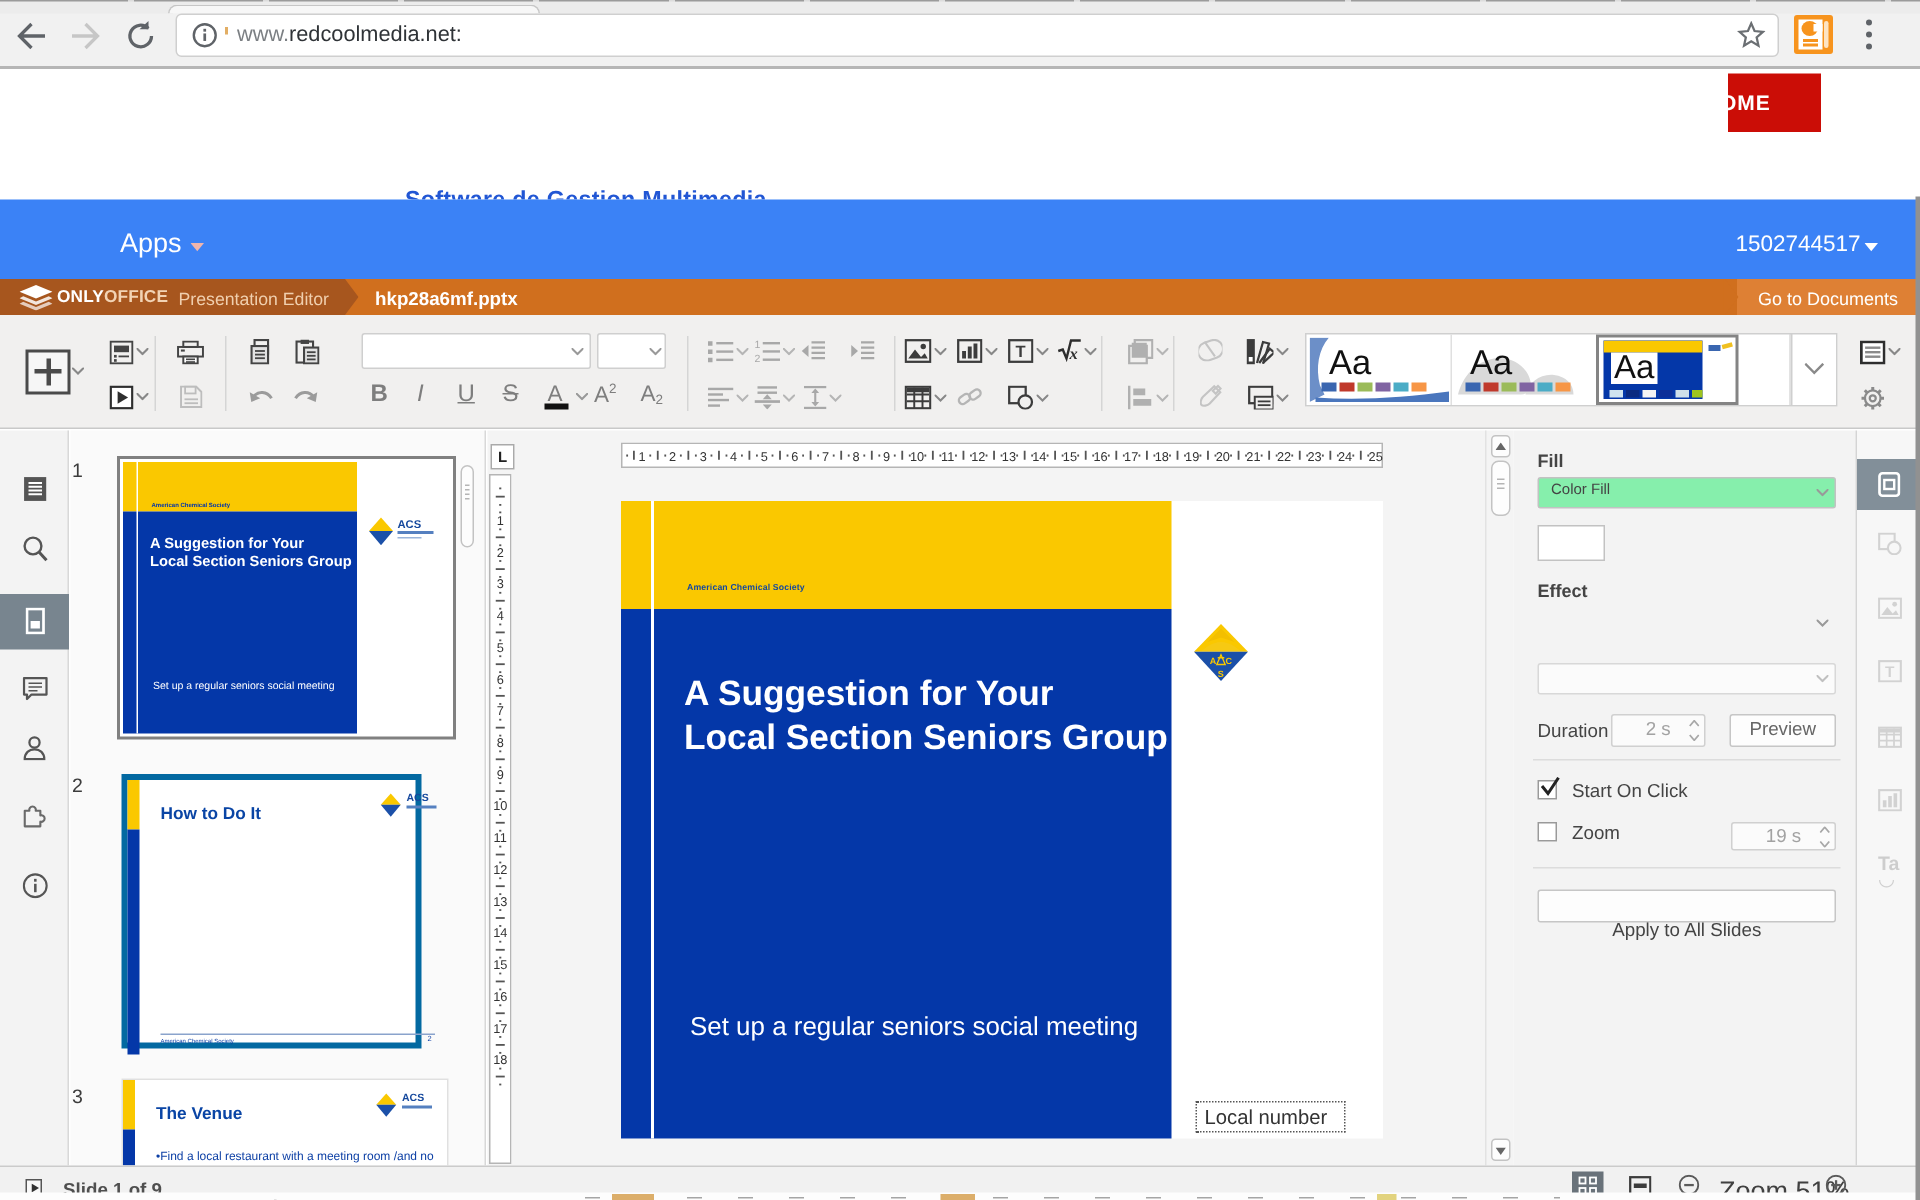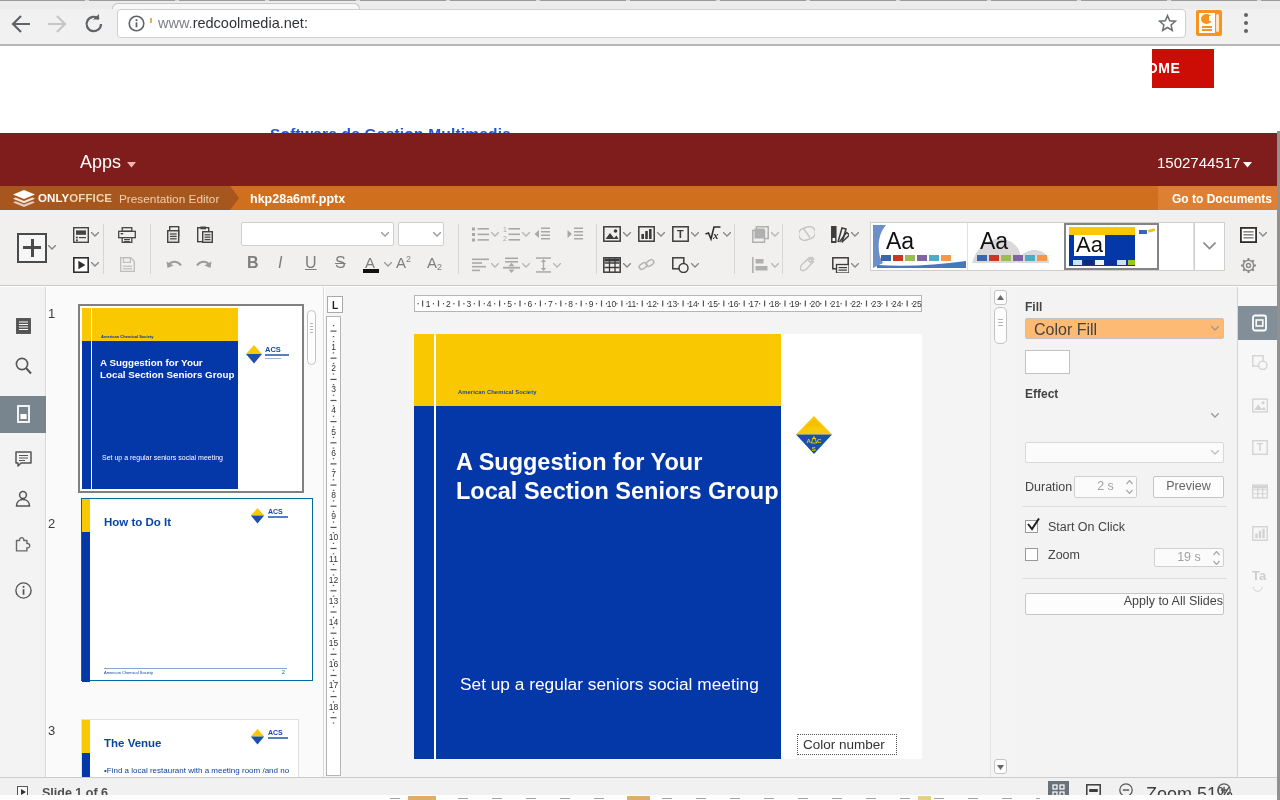--- a/index.html
+++ b/index.html
@@ -46,21 +46,21 @@
   <div class="ab" style="left:1244px;top:29px;width:4px;height:4px;background:#5f6368;border-radius:50%"></div>
   <div class="ab" style="left:0;top:44px;width:1280px;height:2px;background:#b6b6b6"></div>
 </div>
 
 <div class="ab" style="left:0;top:46px;width:1280px;height:87px;background:#fff;overflow:hidden">
   <div class="ab" style="left:1152px;top:3px;width:62px;height:39px;background:#cb0d06"></div>
   <div class="ab" style="left:1136px;top:14px;font-size:14px;font-weight:bold;color:#fff;letter-spacing:0.6px">HOME</div>
   <div class="ab" style="left:270px;top:79px;font-size:15.5px;font-weight:bold;color:#2156d4;letter-spacing:0.2px">Software de Gestion Multimedia</div>
 </div>
 
-<div class="ab" style="left:0;top:133px;width:1280px;height:53px;background:#7f1d1d">
+<div class="ab" style="left:0;top:133px;width:1280px;height:53px;background:#3b82f6">
   <div class="ab" style="left:80px;top:19px;font-size:18px;color:#fff">Apps</div>
   <svg class="ab" style="left:127px;top:29px" width="9" height="5.5" viewBox="0 0 10 6">
       <path d="M0 0h10L5 6z" fill="#f0b5ad"></path>
     </svg>
   <div class="ab" style="left:1157px;top:21px;font-size:15px;color:#fff">1502744517</div>
   <svg class="ab" style="left:1243px;top:29px" width="9" height="5.5" viewBox="0 0 10 6">
       <path d="M0 0h10L5 6z" fill="#fff"></path>
     </svg>
 </div>
 
@@ -74,21 +74,21 @@
       <path d="M0 0h1l9 12-9 12H0z" fill="#d06f1e"></path>
     </svg>
   <svg class="ab" style="left:13px;top:4px" width="22" height="17" viewBox="0 0 22 17">
     <path d="M11 0L22 4.5 11 9 0 4.5z" fill="#fff"></path>
     <path d="M2.5 7.5L0 8.8l11 4.5 11-4.5-2.5-1.3L11 11z" fill="#fff" opacity="0.85"></path>
     <path d="M2.5 11.2L0 12.5l11 4.5 11-4.5-2.5-1.3L11 14.6z" fill="#fff" opacity="0.7"></path>
   </svg>
   <div class="ab" style="left:38px;top:6px;font-size:11.5px;font-weight:bold;color:#fff;letter-spacing:0.1px">ONLY<span style="color:#f2d3b4">OFFICE</span></div>
   <div class="ab" style="left:119px;top:6px;font-size:11.8px;color:#f0cfae">Presentation Editor</div>
   <div class="ab" style="left:250px;top:6px;font-size:12.5px;font-weight:bold;color:#fff">hkp28a6mf.pptx</div>
-  <div class="ab" style="left:1172px;top:6px;font-size:12px;font-weight:bold;color:#fff">Go to Documents</div>
+  <div class="ab" style="left:1172px;top:6px;font-size:12px;font-weight:normal;color:#fff">Go to Documents</div>
 </div>
 
 <div class="ab" style="left:0;top:210px;width:1280px;height:76px;background:#f1f0ef;border-bottom:1px solid #c9c9c9">
 
   <div class="ab" style="left:17px;top:23px;width:30px;height:30px;border:2px solid #4a4a4a;background:#f6f6f6"></div>
   <div class="ab" style="left:23px;top:36px;width:18px;height:3px;background:#4a4a4a"></div>
   <div class="ab" style="left:30.5px;top:28.5px;width:3px;height:18px;background:#4a4a4a"></div>
   <svg class="ab" style="left:48px;top:35px" width="8" height="5" viewBox="0 0 8 5">
       <path d="M0 0l4 4 4-4" stroke="#888" stroke-width="1.4" fill="none"></path>
     </svg>
@@ -490,21 +490,21 @@
       <svg class="ab" style="left:163px;top:36px" width="18" height="20" viewBox="0 0 18 20">
           <path d="M9 1L17 10H1z" fill="#fac800"></path>
           <path d="M1 10h16L9 19.5z" fill="#1b50a8"></path>
         </svg>
       <div class="ab" style="left:183px;top:37px;font-size:7.5px;font-weight:bold;color:#15489d">ACS</div>
       <div class="ab" style="left:183px;top:46px;width:24px;height:1.8px;background:#5580c0"></div>
       <div class="ab" style="left:183px;top:49.5px;width:16px;height:1.2px;background:#9ab4da"></div>
     </div>
   </div>
 
-  <div class="ab" style="left:34px;top:211px;width:232px;height:183px;background:#fff;border:1px solid #0369a1">
+  <div class="ab" style="left:34px;top:229px;width:200px;height:183px;background:#fff;border:4px solid #0369a1">
     <div class="ab" style="left:0;top:0;width:8px;height:33px;background:#fac800"></div>
     <div class="ab" style="left:0;top:33px;width:8px;height:150px;background:#0437a8"></div>
     <div class="ab" style="left:22px;top:17px;font-size:11.5px;font-weight:bold;color:#0a45a5">How to Do It</div>
     <svg class="ab" style="left:168px;top:8px" width="15" height="17" viewBox="0 0 18 20">
         <path d="M9 1L17 10H1z" fill="#fac800"></path>
         <path d="M1 10h16L9 19.5z" fill="#1b50a8"></path>
       </svg>
     <div class="ab" style="left:186px;top:9px;font-size:7px;font-weight:bold;color:#15489d">ACS</div>
     <div class="ab" style="left:186px;top:17px;width:20px;height:1.5px;background:#5580c0"></div>
     <div class="ab" style="left:22px;top:169px;width:183px;height:1px;background:#8aa3cc"></div>
@@ -727,42 +727,42 @@
     <path d="M19 1L37 19.5H1z" fill="#fac800"></path>
     <path d="M1 19.5h36L19 39z" fill="#1b50a8"></path>
     <path d="M15 8l4-4 4 4 5 5-9-3-9 3z" fill="#f0ba00" opacity="0.7"></path>
     <path d="M10 16c6-4 12-4 18 0l4 3H6z" fill="#f5c918" opacity="0.8"></path>
     <text x="11.5" y="27.5" font-size="6" font-weight="bold" fill="#fac800" font-family="Liberation Sans">A</text>
     <text x="22" y="27.5" font-size="6" font-weight="bold" fill="#fac800" font-family="Liberation Sans">C</text>
     <text x="16.8" y="36" font-size="6" font-weight="bold" fill="#fac800" font-family="Liberation Sans">S</text>
     <path d="M19 21.5l2.8 6.5h-5.6z" stroke="#fac800" stroke-width="0.9" fill="none"></path>
     <path d="M16.8 23.5h4.4" stroke="#fac800" stroke-width="0.9"></path>
   </svg>
-  <div class="ab" style="left:383px;top:400px;width:100px;height:21px;border:1px dotted #555;font-size:13.5px;color:#333;padding:2px 0 0 5px">Color number</div>
+  <div class="ab" style="left:383px;top:400px;width:100px;height:21px;border:1px dotted #555;font-size:13.5px;color:#333;padding:2px 0 0 5px">Local number</div>
 </div>
 </div>
 
 <div class="ab" style="left:990px;top:287px;width:19px;height:490px;background:#f4f4f4;border-left:1px solid #e2e2e2">
   <div class="ab" style="left:3px;top:3px;width:13px;height:15px;background:#fdfdfd;border:1px solid #c3c3c3;border-radius:3px"></div>
   <svg class="ab" style="left:6px;top:8px" width="7" height="5" viewBox="0 0 7 5">
       <path d="M0 5h7L3.5 0z" fill="#666"></path>
     </svg>
   <div class="ab" style="left:3px;top:20px;width:13px;height:37px;background:#fdfdfd;border:1px solid #c3c3c3;border-radius:5px"></div>
   <div class="ab" style="left:7px;top:32px;width:5px;height:1px;background:#b5b5b5"></div>
   <div class="ab" style="left:7px;top:35px;width:5px;height:1px;background:#b5b5b5"></div>
   <div class="ab" style="left:7px;top:38px;width:5px;height:1px;background:#b5b5b5"></div>
   <div class="ab" style="left:3px;top:472px;width:13px;height:15px;background:#fdfdfd;border:1px solid #c3c3c3;border-radius:3px"></div>
   <svg class="ab" style="left:6px;top:478px" width="7" height="5" viewBox="0 0 7 5">
       <path d="M0 0h7L3.5 5z" fill="#666"></path>
     </svg>
 </div>
 
 <div class="ab" style="left:1009px;top:287px;width:228px;height:490px;background:#f3f3f3">
   <div class="ab" style="left:16px;top:13px;font-size:12px;font-weight:bold;color:#444">Fill</div>
-  <div class="ab" style="left:16px;top:31px;width:199px;height:21px;background:#fdba74;border:1px solid #c2c2c2;border-radius:2px;font-size:16px;color:#444;padding:2px 0 0 8px">Color Fill</div>
+  <div class="ab" style="left:16px;top:31px;width:199px;height:21px;background:#86efac;border:1px solid #c2c2c2;border-radius:2px;font-size:10px;color:#444;padding:2px 0 0 8px">Color Fill</div>
   <svg class="ab" style="left:202px;top:39px" width="8" height="5" viewBox="0 0 8 5">
       <path d="M0 0l4 4 4-4" stroke="#999" stroke-width="1.3" fill="none"></path>
     </svg>
   <div class="ab" style="left:16px;top:63px;width:45px;height:24px;background:#fff;border:1px solid #c2c2c2"></div>
   <div class="ab" style="left:16px;top:100px;font-size:12px;font-weight:bold;color:#444">Effect</div>
   <svg class="ab" style="left:202px;top:126px" width="8" height="5" viewBox="0 0 8 5">
       <path d="M0 0l4 4 4-4" stroke="#999" stroke-width="1.3" fill="none"></path>
     </svg>
   <div class="ab" style="left:16px;top:155px;width:199px;height:21px;background:#fbfbfb;border:1px solid #d8d8d8;border-radius:2px"></div>
   <svg class="ab" style="left:202px;top:163px" width="8" height="5" viewBox="0 0 8 5">
@@ -782,21 +782,21 @@
     </svg>
   <div class="ab" style="left:39px;top:233px;font-size:12.5px;color:#444">Start On Click</div>
   <div class="ab" style="left:16px;top:261px;width:13px;height:13px;background:#fff;border:1px solid #9a9a9a"></div>
   <div class="ab" style="left:39px;top:261px;font-size:12.5px;color:#444">Zoom</div>
   <div class="ab" style="left:145px;top:261px;width:70px;height:19px;background:#fbfbfb;border:1px solid #d0d0d0;border-radius:2px;font-size:12.5px;color:#a2a2a2;text-align:center;padding-top:1px">19 s</div>
   <svg class="ab" style="left:204px;top:264px" width="7" height="14" viewBox="0 0 7 14">
       <path d="M0.5 4L3.5 0.5 6.5 4" stroke="#a8a8a8" stroke-width="1.2" fill="none"></path>
       <path d="M0.5 10l3 3.5 3-3.5" stroke="#a8a8a8" stroke-width="1.2" fill="none"></path>
     </svg>
   <div class="ab" style="left:13px;top:291px;width:205px;height:1px;background:#dcdcdc"></div>
-  <div class="ab" style="left:16px;top:306px;width:199px;height:22px;background:#fdfdfd;border:1px solid #c6c6c6;border-radius:2px;font-size:12.5px;color:#444;text-align:right;padding-top:0">Apply to All Slides</div>
+  <div class="ab" style="left:16px;top:306px;width:199px;height:22px;background:#fdfdfd;border:1px solid #c6c6c6;border-radius:2px;font-size:12.5px;color:#444;text-align:center;padding-top:19px">Apply to All Slides</div>
 </div>
 
 <div class="ab" style="left:1237px;top:287px;width:43px;height:490px;background:#f7f7f7;border-left:1px solid #d4d4d4">
   <div class="ab" style="left:0;top:19px;width:43px;height:34px;background:#828f99"></div>
   <svg class="ab" style="left:14px;top:27px" width="15" height="18" viewBox="0 0 15 18">
       <rect x="1" y="1.5" width="13" height="15" rx="2" stroke="#fff" stroke-width="1.8" fill="none"></rect>
       <rect x="4.2" y="6" width="6.6" height="6" stroke="#fff" stroke-width="1.6" fill="none"></rect>
     </svg>
   <svg class="ab" style="left:14px;top:68px;opacity:0.22" width="16" height="15" viewBox="0 0 17 16">
       <rect x="0.8" y="0.8" width="11" height="11" stroke="#555" stroke-width="1.5" fill="none"></rect>
@@ -823,21 +823,21 @@
       <rect x="11" y="3" width="2.6" height="10" fill="#555"></rect>
     </svg>
   <div class="ab" style="left:14px;top:281px;opacity:0.25;font-size:13px;font-weight:bold;color:#555">Ta<span style="display:block;margin-top:-5px;font-weight:normal">◡</span></div>
 </div>
 
 <div class="ab" style="left:0;top:777px;width:1280px;height:23px;background:#f1f1f1;border-top:1px solid #cbcbcb">
   <div class="ab" style="left:17px;top:8px;width:11px;height:11px;border:1px solid #555;background:#f9f9f9"></div>
   <svg class="ab" style="left:21px;top:11px" width="5" height="6" viewBox="0 0 5 6">
       <path d="M0 0v6l5-3z" fill="#333"></path>
     </svg>
-  <div class="ab" style="left:42px;top:8px;font-size:12.5px;font-weight:bold;color:#4f4f4f">Slide 1 of 6</div>
+  <div class="ab" style="left:42px;top:8px;font-size:12.5px;font-weight:bold;color:#4f4f4f">Slide 1 of 9</div>
   <div class="ab" style="left:1048px;top:3px;width:21px;height:20px;background:#69727a"></div>
   <svg class="ab" style="left:1052px;top:6px" width="13" height="13" viewBox="0 0 13 13">
       <g stroke="#fff" stroke-width="1.2" fill="none">
         <rect x="1" y="1" width="4" height="4"></rect>
         <rect x="8" y="1" width="4" height="4"></rect>
         <rect x="1" y="8" width="4" height="4"></rect>
         <rect x="8" y="8" width="4" height="4"></rect>
       </g>
     </svg>
   <svg class="ab" style="left:1086px;top:6px" width="15" height="13" viewBox="0 0 15 13">

